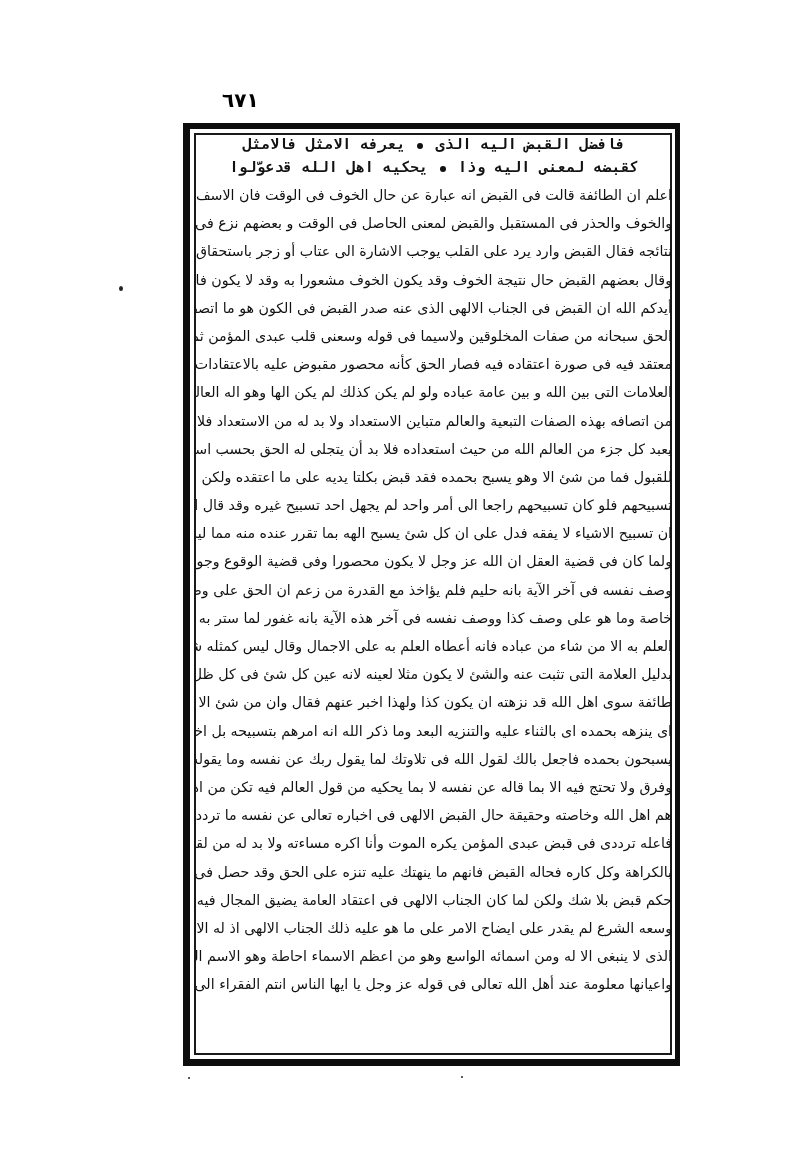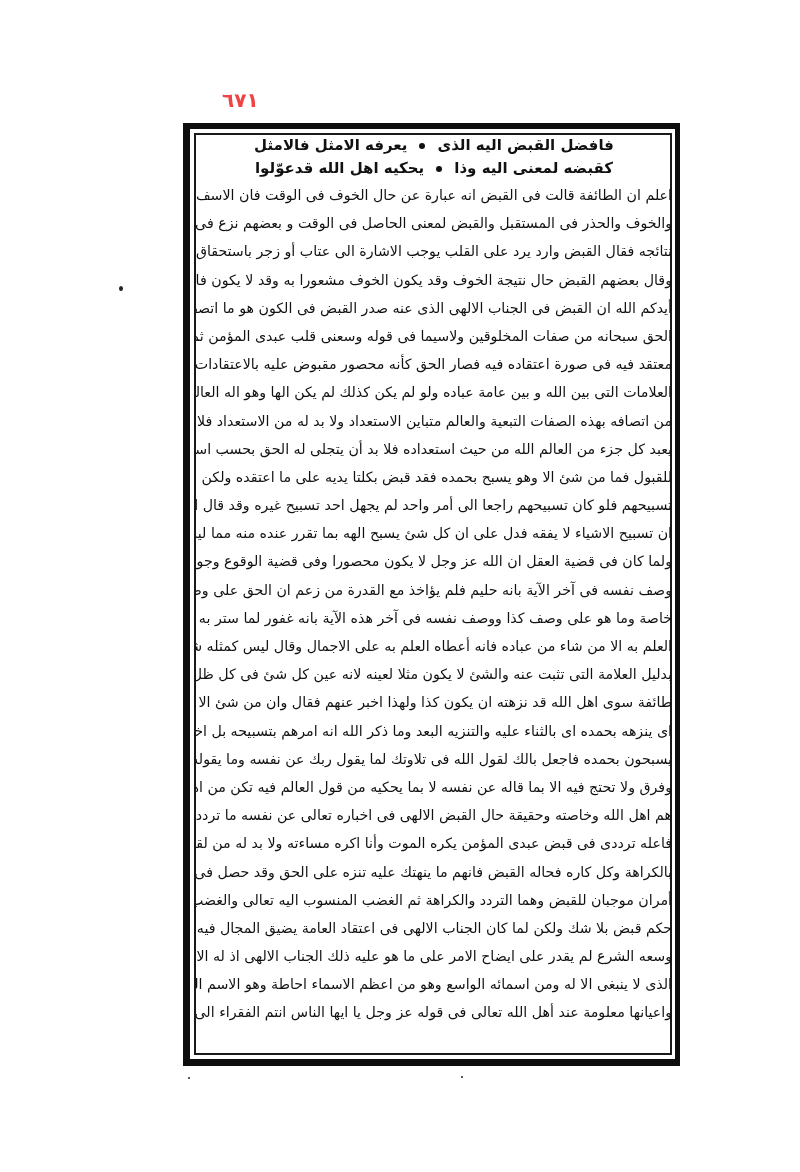--- a/index.html
+++ b/index.html
@@ -16,21 +16,21 @@
       color: #111111;
     }
     .page-number {
       position: absolute;
       left: 222px;
       top: 88px;
       font-size: 20px;
       font-weight: bold;
       letter-spacing: 1px;
       direction: rtl;
-      color: #ef4444;
+      color: #000000;
     }
     .frame-outer {
       position: absolute;
       left: 183px;
       top: 123px;
       width: 497px;
       height: 943px;
       box-sizing: border-box;
       border-top: 6px solid #0d0d0d;
       border-left: 7px solid #0d0d0d;
@@ -61,20 +61,21 @@
       gap: 12px;
       height: 23px;
       font-size: 15px;
       font-weight: bold;
       line-height: 23px;
       white-space: nowrap;
     }
     .verse .hemistich {
       display: inline-block;
       min-width: 118px;
+      font-family: Liberation Mono, monospace;
     }
     .verse .hemistich.first { text-align: left; }
     .verse .hemistich.second { text-align: center; }
     .verse .sep {
       display: inline-block;
       width: 6px;
       height: 6px;
       border-radius: 50%;
       background: #111;
     }
@@ -137,21 +138,20 @@
     <div class="line">خاصة وما هو على وصف كذا ووصف نفسه فى آخر هذه الآية بانه غفور لما ستر به قلوبهم عن</div>
     <div class="line">العلم به الا من شاء من عباده فانه أعطاه العلم به على الاجمال وقال ليس كمثله شئ لانه عين كل شئ</div>
     <div class="line">بدليل العلامة التى تثبت عنه والشئ لا يكون مثلا لعينه لانه عين كل شئ فى كل ظل و كل فئ وكل</div>
     <div class="line">طائفة سوى اهل الله قد نزهته ان يكون كذا ولهذا اخبر عنهم فقال وان من شئ الا يسبح بحمده</div>
     <div class="line">اى ينزهه بحمده اى بالثناء عليه والتنزيه البعد وما ذكر الله انه امرهم بتسبيحه بل اخبر انهم</div>
     <div class="line">يسبحون بحمده فاجعل بالك لقول الله فى تلاوتك لما يقول ربك عن نفسه وما يقوله عن العالم</div>
     <div class="line">وفرق ولا تحتج فيه الا بما قاله عن نفسه لا بما يحكيه من قول العالم فيه تكن من اهل القرآن الذين</div>
     <div class="line">هم اهل الله وخاصته وحقيقة حال القبض الالهى فى اخباره تعالى عن نفسه ما ترددت فى شئ أنا</div>
     <div class="line">فاعله ترددى فى قبض عبدى المؤمن يكره الموت وأنا اكره مساءته ولا بد له من لقائى فوصف نفسه</div>
     <div class="line">بالكراهة وكل كاره فحاله القبض فانهم ما ينهتك عليه تنزه على الحق وقد حصل فى هذا الخبر</div>
-    <div class="line">أمران موجبان للقبض وهما التردد والكراهة ثم الغضب المنسوب اليه تعالى والغضب</div>
     <div class="line">حكم قبض بلا شك ولكن لما كان الجناب الالهى فى اعتقاد العامة يضيق المجال فيه الذى</div>
     <div class="line">وسعه الشرع لم يقدر على ايضاح الامر على ما هو عليه ذلك الجناب الالهى اذ له الاتساع</div>
     <div class="line">الذى لا ينبغى الا له ومن اسمائه الواسع وهو من اعظم الاسماء احاطة وهو الاسم الذى يتضمن</div>
     <div class="line">واعيانها معلومة عند أهل الله تعالى فى قوله عز وجل يا ايها الناس انتم الفقراء الى الله فن</div>
   </div>
 </div>
 
 <div class="speck" style="left:119px; top:286px; width:4px; height:5px;"></div>
 <div class="speck" style="left:461px; top:1076px; width:2px; height:2px;"></div>
 <div class="speck" style="left:188px; top:1077px; width:2px; height:2px;"></div>

